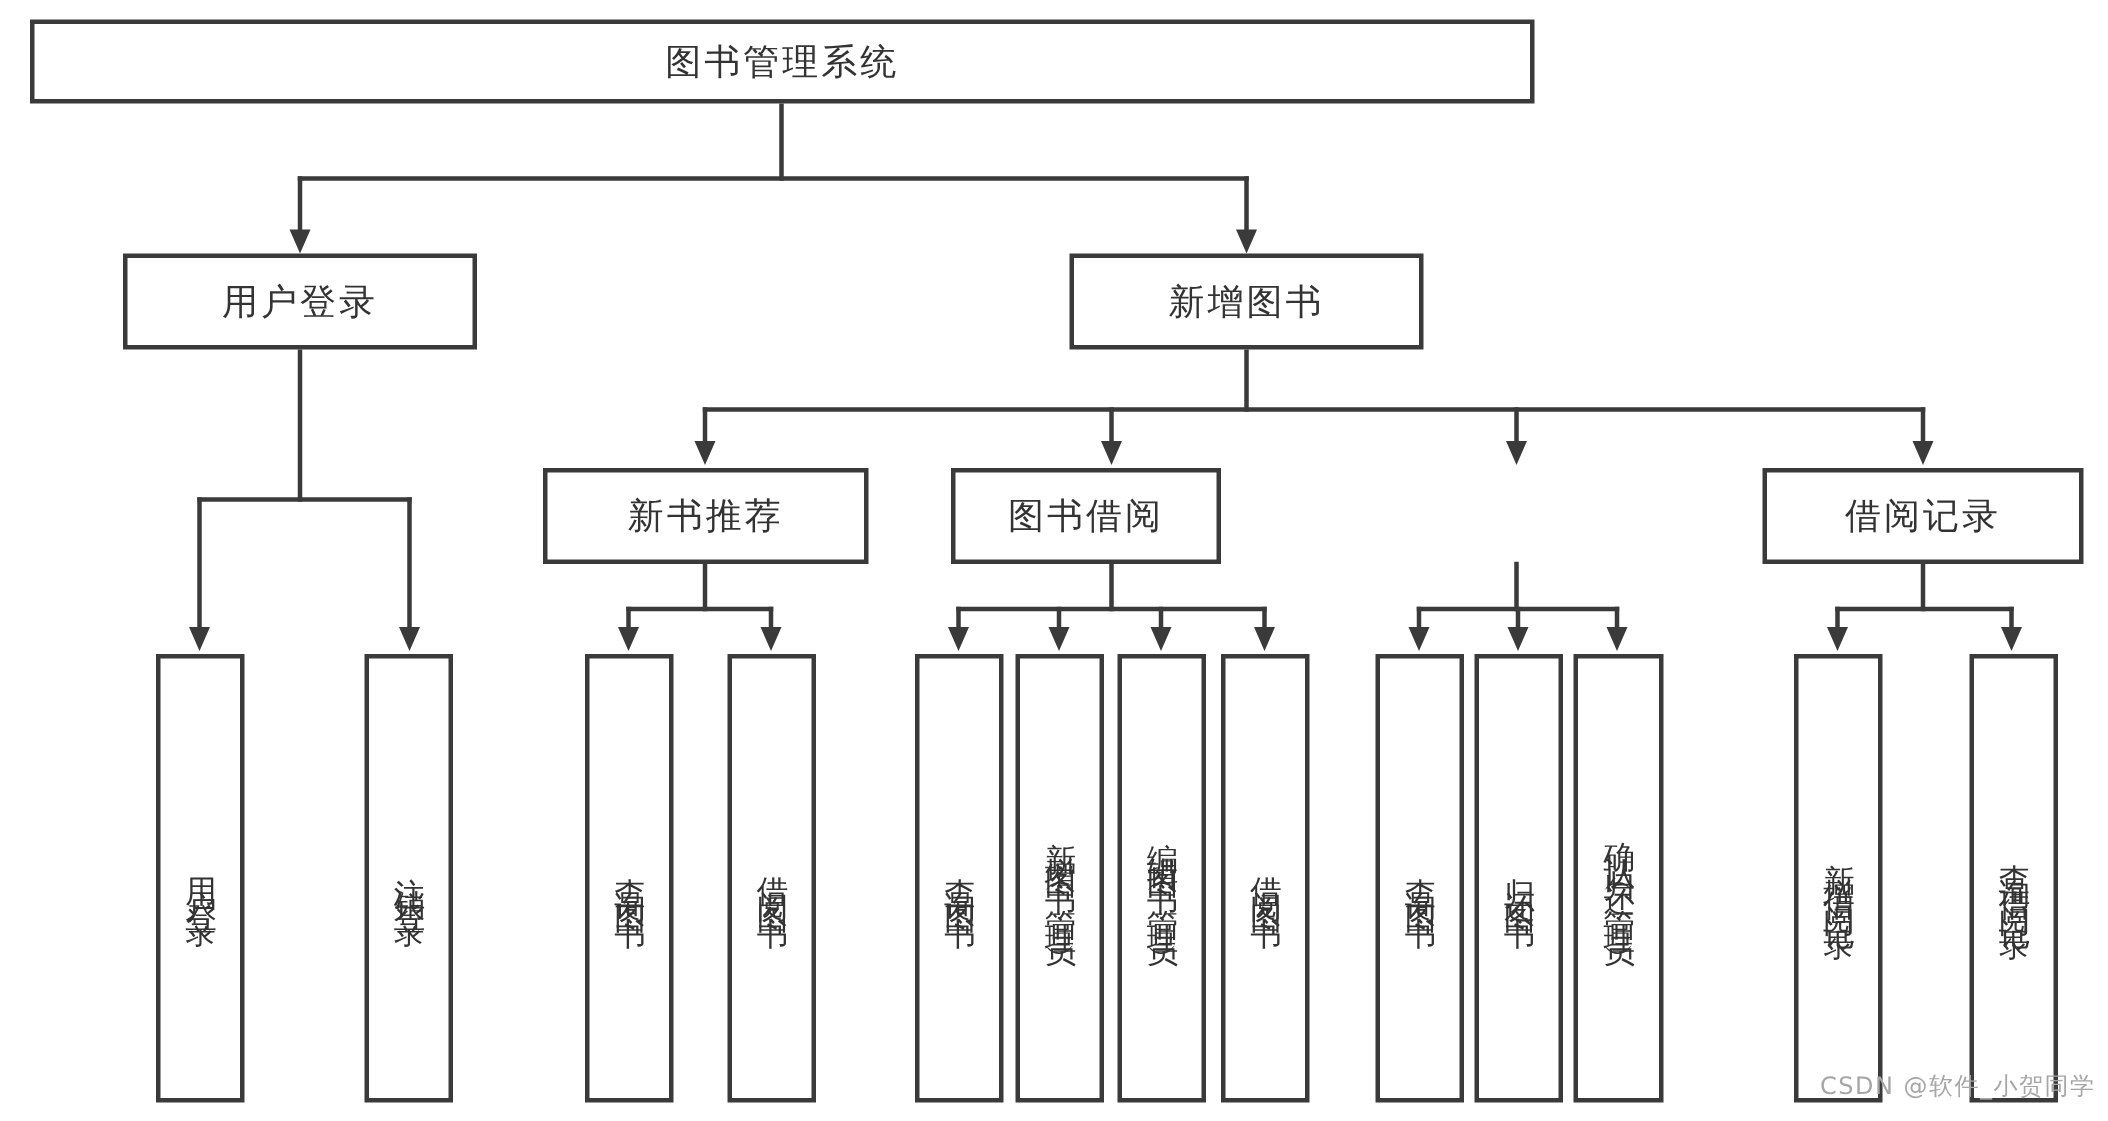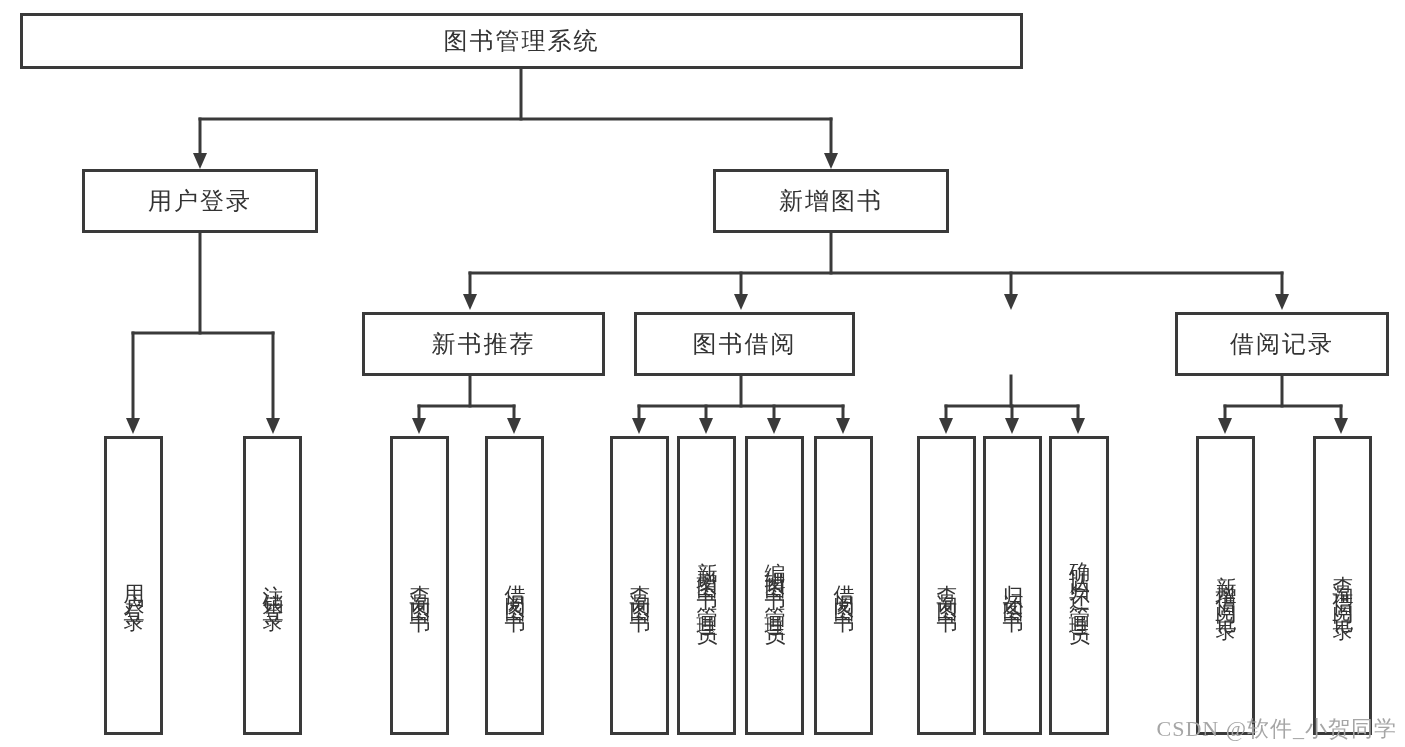--- a/index.html
+++ b/index.html
@@ -37,26 +37,25 @@
     letter-spacing:9px;
     line-height:1;
     white-space:nowrap;
   }
   .lvl2,.lvl3{width:236px;height:64px;top:169px;}
   .lvl3{top:312px;height:64px;}
   .leaf{top:436px;width:59px;height:299px;}
   #watermark{
     position:absolute;
     top:714px;right:8px;
-    font-size:22px;
+    font-size:16px;
     color:var(--watermark);
     letter-spacing:1px;
     z-index:5;
     white-space:nowrap;
-    font-family:Liberation Serif, serif;
   }
 </style>
 </head>
 <body>
 
 <div id="stage">
 
   <svg id="connectors" viewBox="0 0 1405 747" xmlns="http://www.w3.org/2000/svg">
 
     <line x1="521" y1="67" x2="521" y2="119"></line>
@@ -118,22 +117,22 @@
       <polygon points="1218,418 1232,418 1225,434"></polygon>
     <line x1="1341" y1="406" x2="1341" y2="421"></line>
       <polygon points="1334,418 1348,418 1341,434"></polygon>
   </svg>
 
   <div class="box h" style="left:20px;top:13px;width:1003px;height:56px">图书管理系统</div>
 
   <div class="box h lvl2" style="left:82px">用户登录</div>
   <div class="box h lvl2" style="left:713px">新增图书</div>
 
-  <div class="box h lvl3" style="left:362px;width:243px">新书推荐</div>
-  <div class="box h lvl3" style="left:634px;width:221px">图书借阅</div>
+  <div class="box h lvl3" style="left:362px;width:217px">新书推荐</div>
+  <div class="box h lvl3" style="left:634px;width:180px">图书借阅</div>
   <div class="box h lvl3" style="left:1175px;width:214px">借阅记录</div>
 
   <div class="box v leaf" style="left:104px">
     <span>用户登录</span>
     </div>
   <div class="box v leaf" style="left:243px">
     <span>注销登录</span>
     </div>
 
   <div class="box v leaf" style="left:390px">

